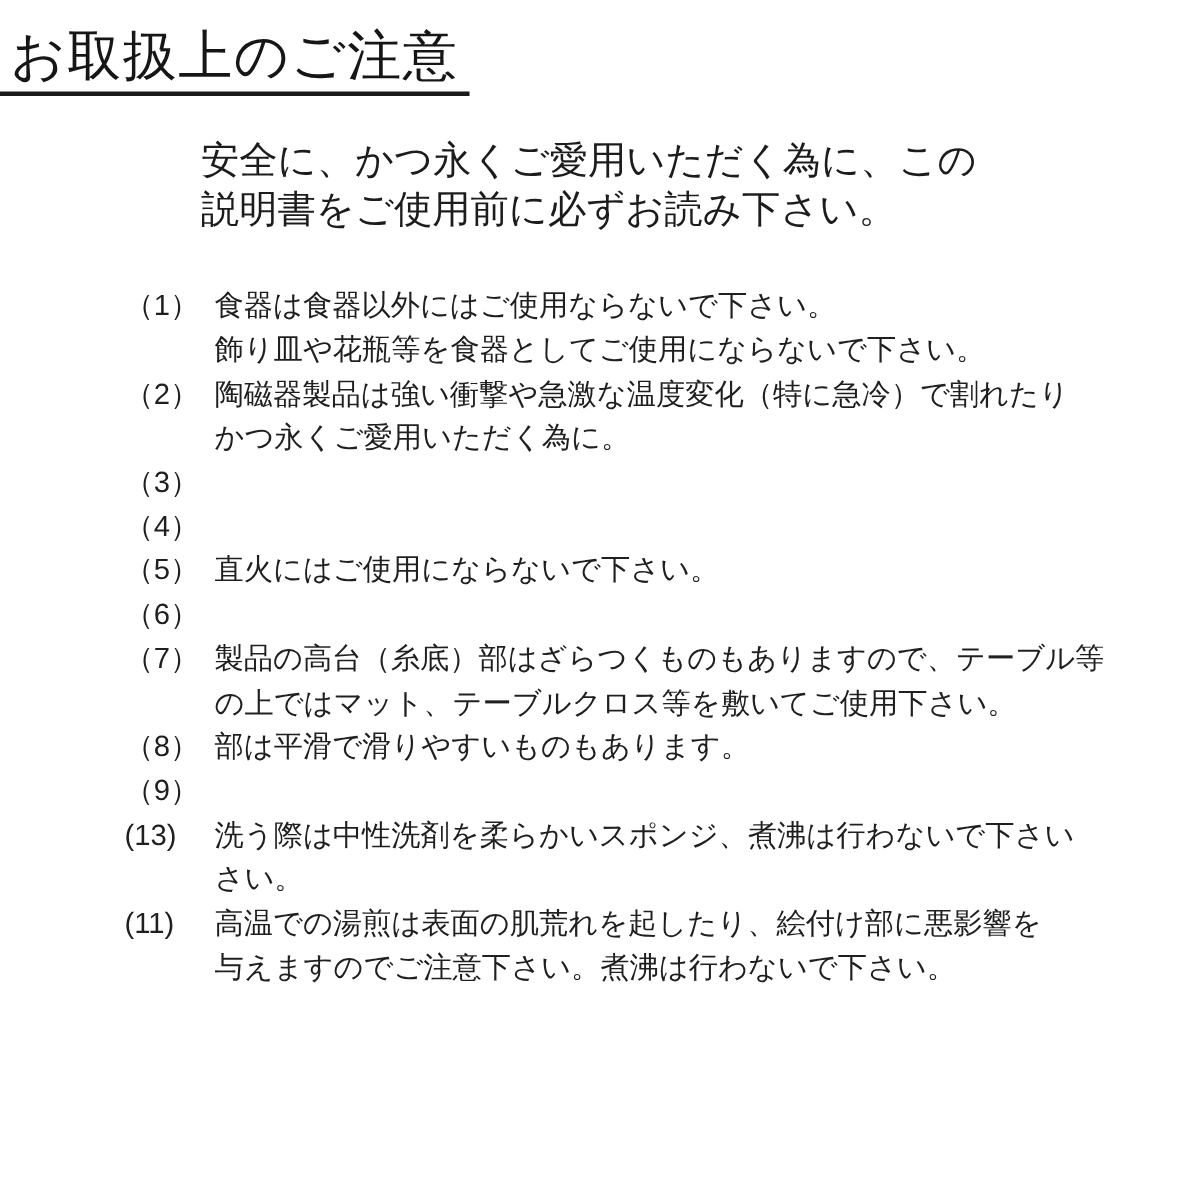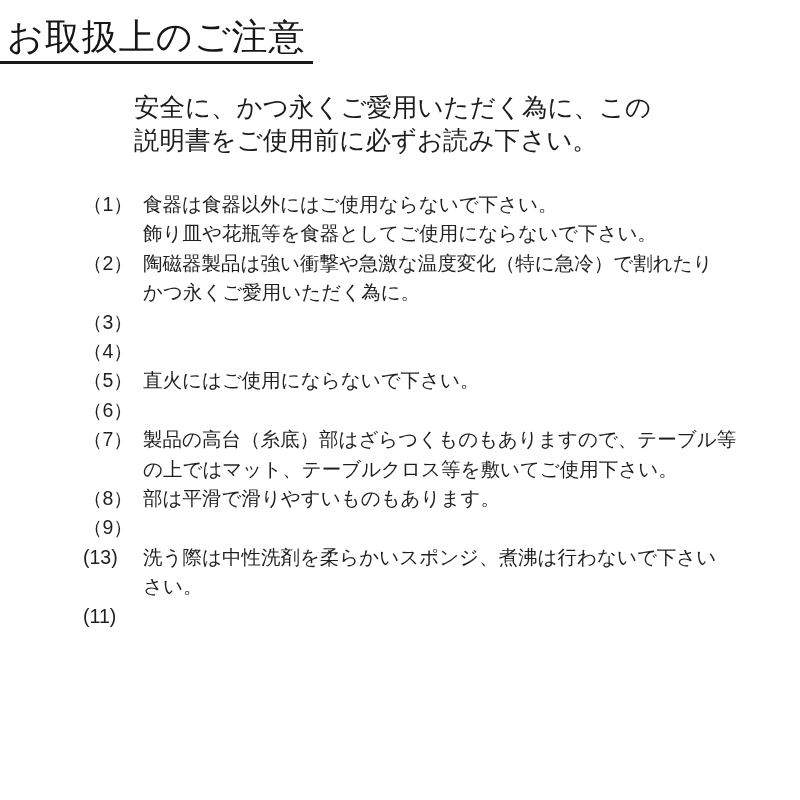--- a/index.html
+++ b/index.html
@@ -112,14 +112,16 @@
   </div>
 
   <div class="item">
     <span class="item-num">(13)</span>
     <span class="item-text">洗う際は中性洗剤を柔らかいスポンジ、煮沸は行わないで下さい
 さい。</span>
   </div>
 
   <div class="item">
     <span class="item-num">(11)</span>
+    <span class="item-text">高温での湯煎は表面の肌荒れを起したり、絵付け部に悪影響を
+与えますのでご注意下さい。煮沸は行わないで下さい。</span>
   </div>
 </div>
 
 </body></html>

